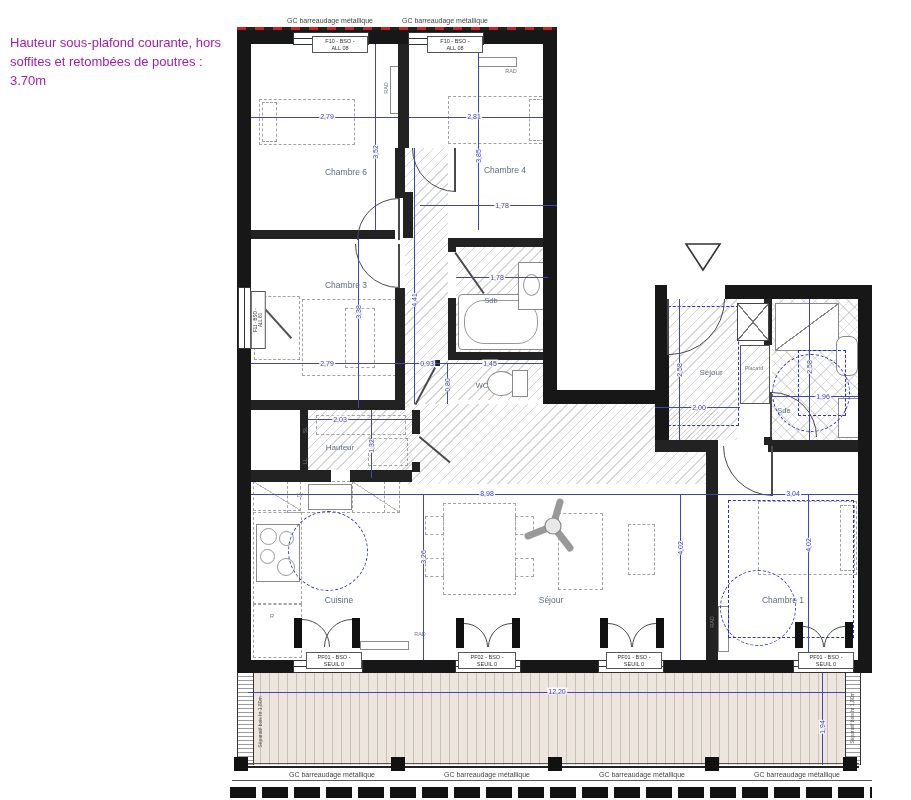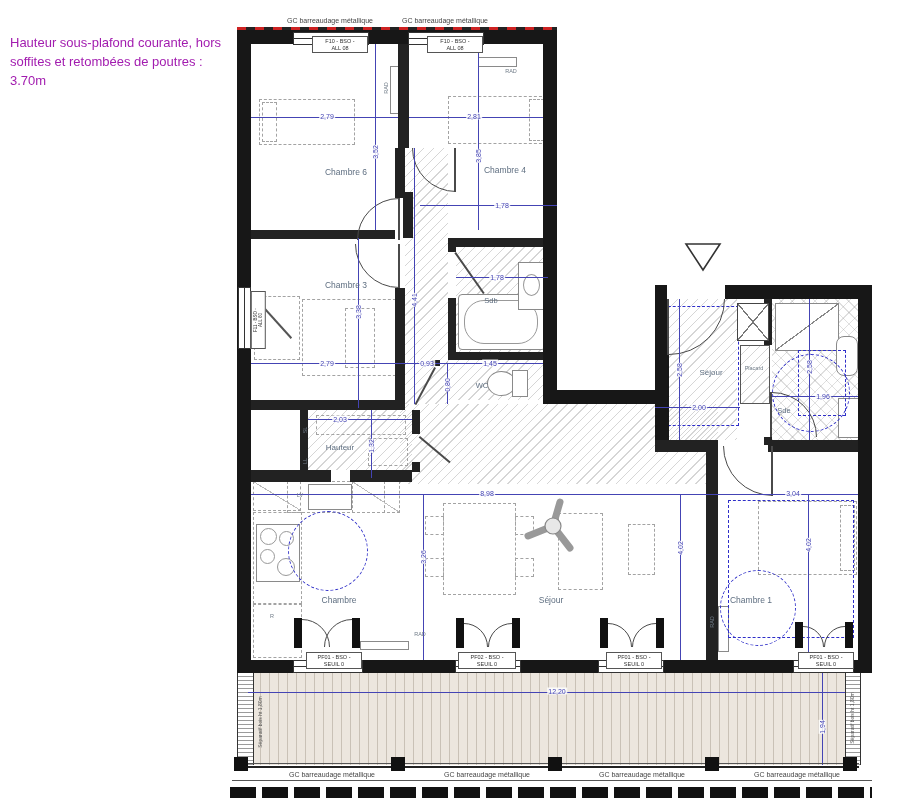--- a/index.html
+++ b/index.html
@@ -316,23 +316,23 @@
 
   <div class="rlab" style="left:346px;top:172px;">Chambre 6</div>
   <div class="rlab" style="left:505px;top:170px;">Chambre 4</div>
   <div class="rlab" style="left:346px;top:285px;">Chambre 3</div>
   <div class="rlab" style="left:491px;top:300px;font-size:7.5px;">Sdb</div>
   <div class="rlab" style="left:482px;top:385px;font-size:7.5px;">WC</div>
   <div class="rlab" style="left:340px;top:447px;font-size:8px;">Hauteur</div>
   <div class="rlab" style="left:711px;top:372px;font-size:8px;">Séjour</div>
   <div class="slab" style="left:754px;top:368px;">Placard</div>
   <div class="rlab" style="left:784px;top:410px;font-size:7.5px;">Sde</div>
-  <div class="rlab" style="left:339px;top:600px;">Chambre</div>
+  <div class="rlab" style="left:339px;top:600px;">Cuisine</div>
   <div class="rlab" style="left:551px;top:600px;">Séjour</div>
-  <div class="rlab" style="left:751px;top:600px;">Chambre 1</div>
+  <div class="rlab" style="left:783px;top:600px;">Chambre 1</div>
 
   <div class="slabv" style="left:386px;top:88px;">RAD</div>
   <div class="slab" style="left:511px;top:71px;">RAD</div>
   <div class="slab" style="left:420px;top:634px;">RAD</div>
   <div class="slabv" style="left:712px;top:622px;">RAD</div>
   <div class="slab" style="left:300px;top:495px;">LV</div>
   <div class="slabv" style="left:305px;top:430px;">SL</div>
   <div class="slabv" style="left:305px;top:461px;">LL</div>
   <div class="slab" style="left:272px;top:616px;">R</div>
 

